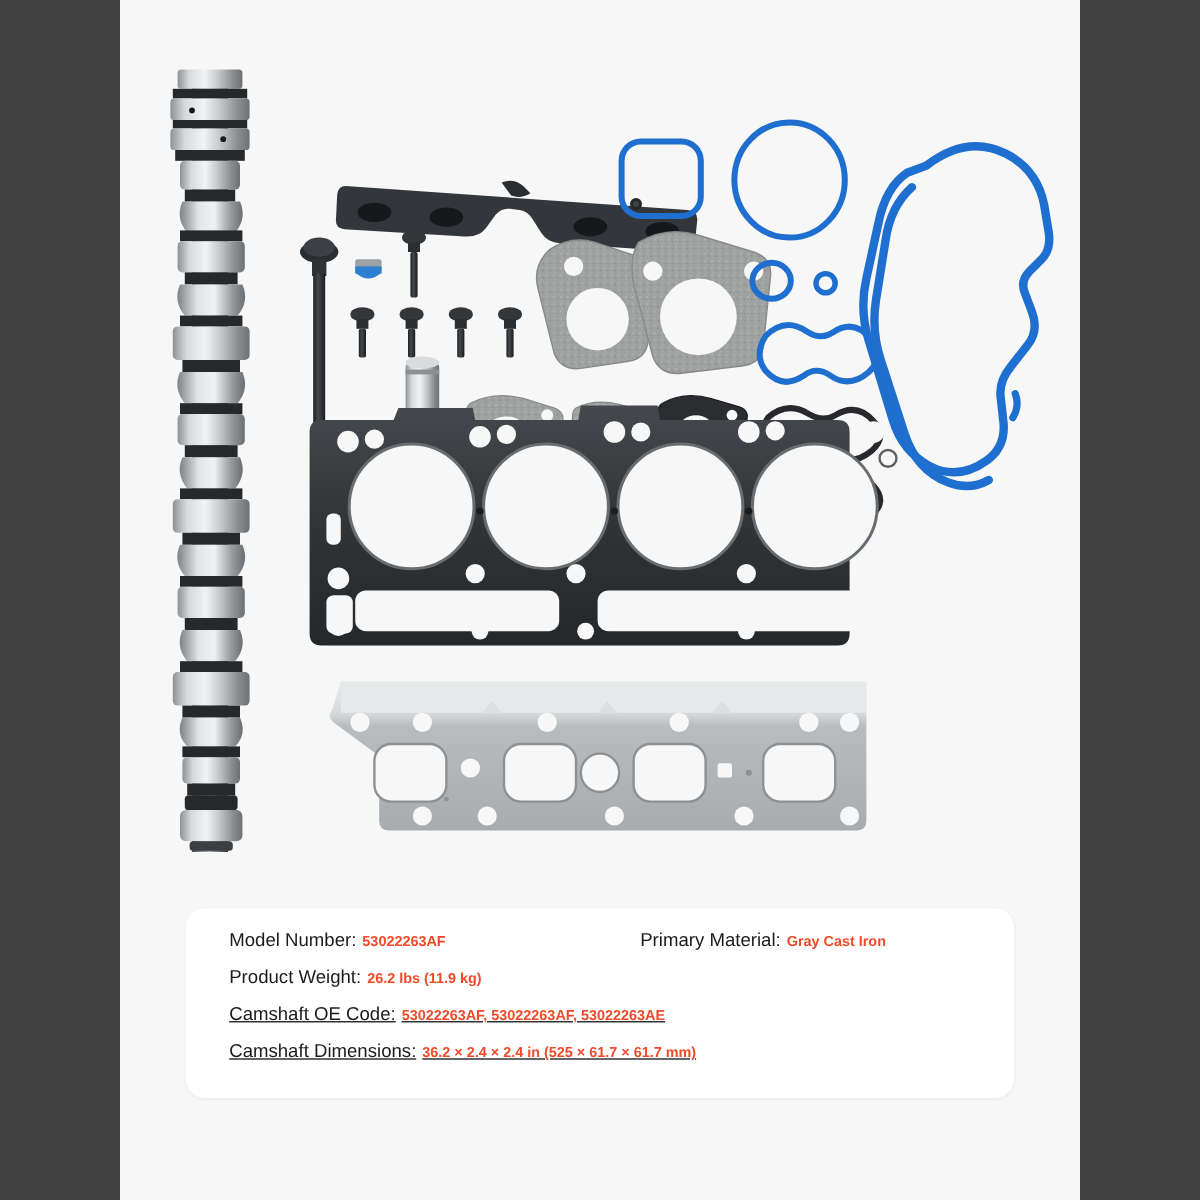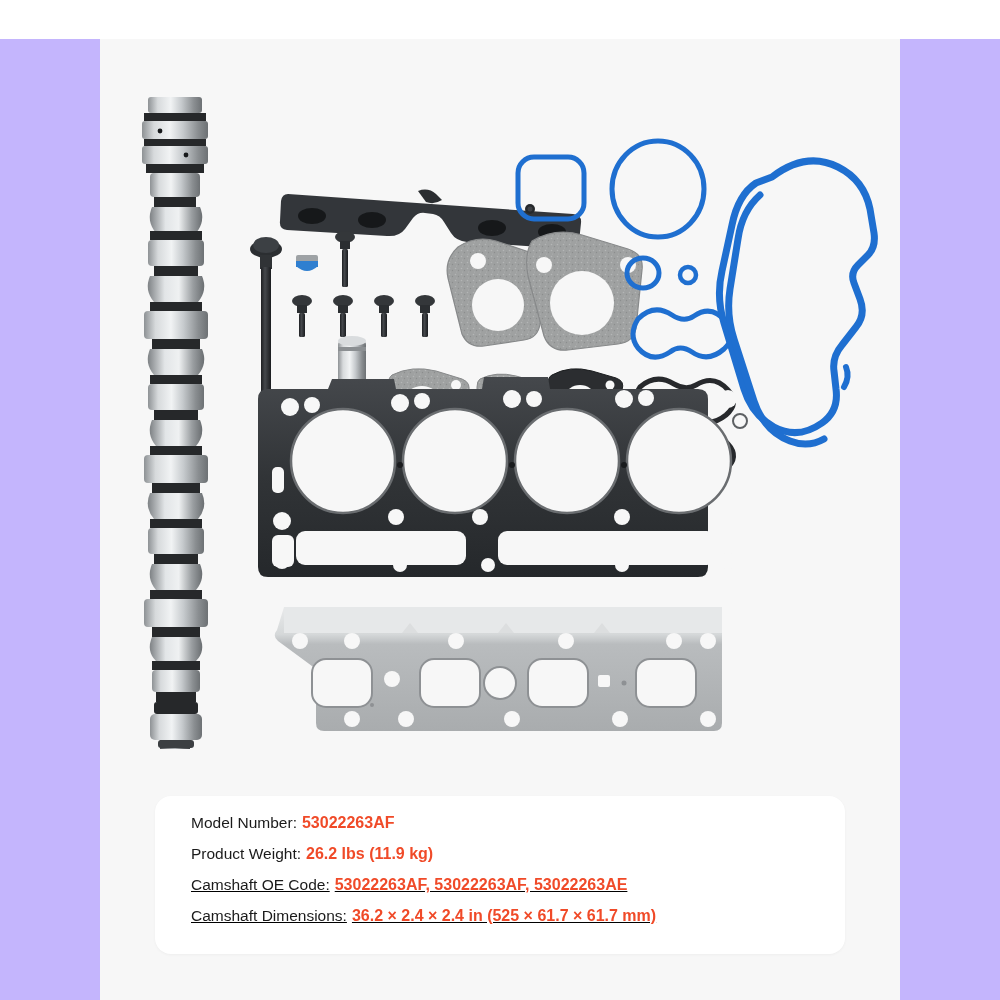--- a/index.html
+++ b/index.html
@@ -10,22 +10,21 @@
     width: 1000px;
     height: 1000px;
     background: #ffffff;
     font-family: "Liberation Sans", sans-serif;
     overflow: hidden;
     position: relative;
   }
   #page {
     position: absolute;
     inset: 0;
-    background: #c4b5fd;
-    margin-top: 39px;
+    background: #404040;
   }
   
   .bg-band {
     position: absolute;
     left: 100px;
     top: 0;
     width: 800px;
     height: 1000px;
     background: #f7f7f7;
   }
@@ -71,21 +70,21 @@
   }
   .spec-col.left  { width: 350px; }
   .spec-col.right { width: 300px; }
   .spec-label {
     color: #1b1b1b;
     font-size: 15.5px;
     font-family: "Liberation Sans", sans-serif;
   }
   .spec-value {
     color: #f04a28;
-    font-size: 16px;
+    font-size: 12px;
     font-weight: 700;
     margin-left: 5px;
     font-family: "Liberation Sans", sans-serif;
   }
   .spec-row.wide .spec-col.left { width: auto; text-decoration: underline; }
 </style>
 </head>
 <body>
 
 <div id="page">
@@ -402,20 +401,24 @@
   </div>
 
   <div class="spec-card">
     <div class="spec-grid">
 
       <div class="spec-row">
         <div class="spec-col left">
           <span class="spec-label">Model Number:</span>
           <span class="spec-value">53022263AF</span>
         </div>
+        <div class="spec-col right">
+          <span class="spec-label">Primary Material:</span>
+          <span class="spec-value">Gray Cast Iron</span>
+        </div>
       </div>
 
       <div class="spec-row">
         <div class="spec-col right">
           <span class="spec-label">Product Weight:</span>
           <span class="spec-value">26.2 lbs (11.9 kg)</span>
         </div>
       </div>
 
       <div class="spec-row wide">

